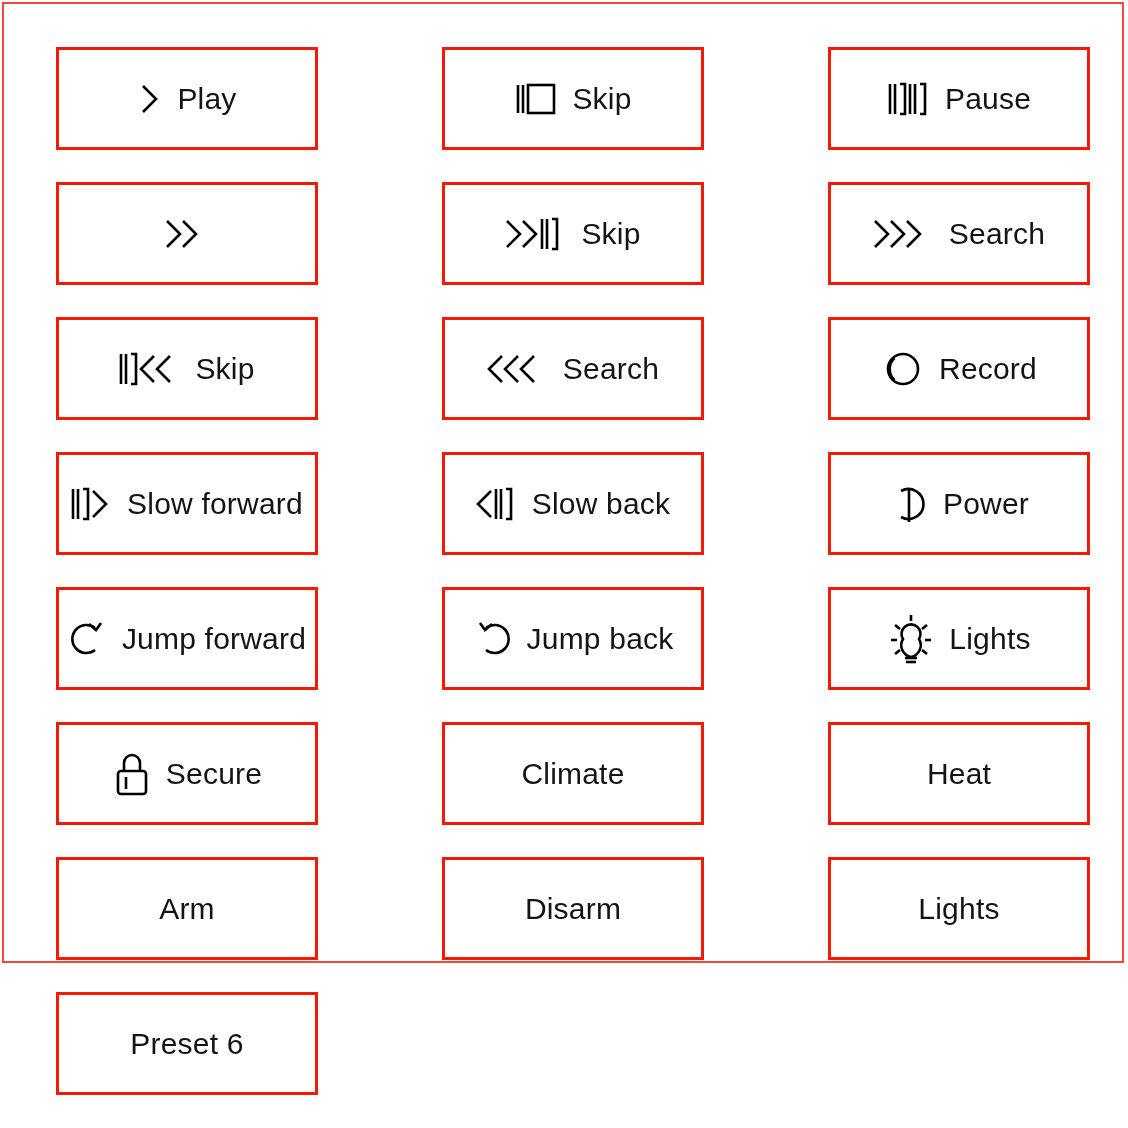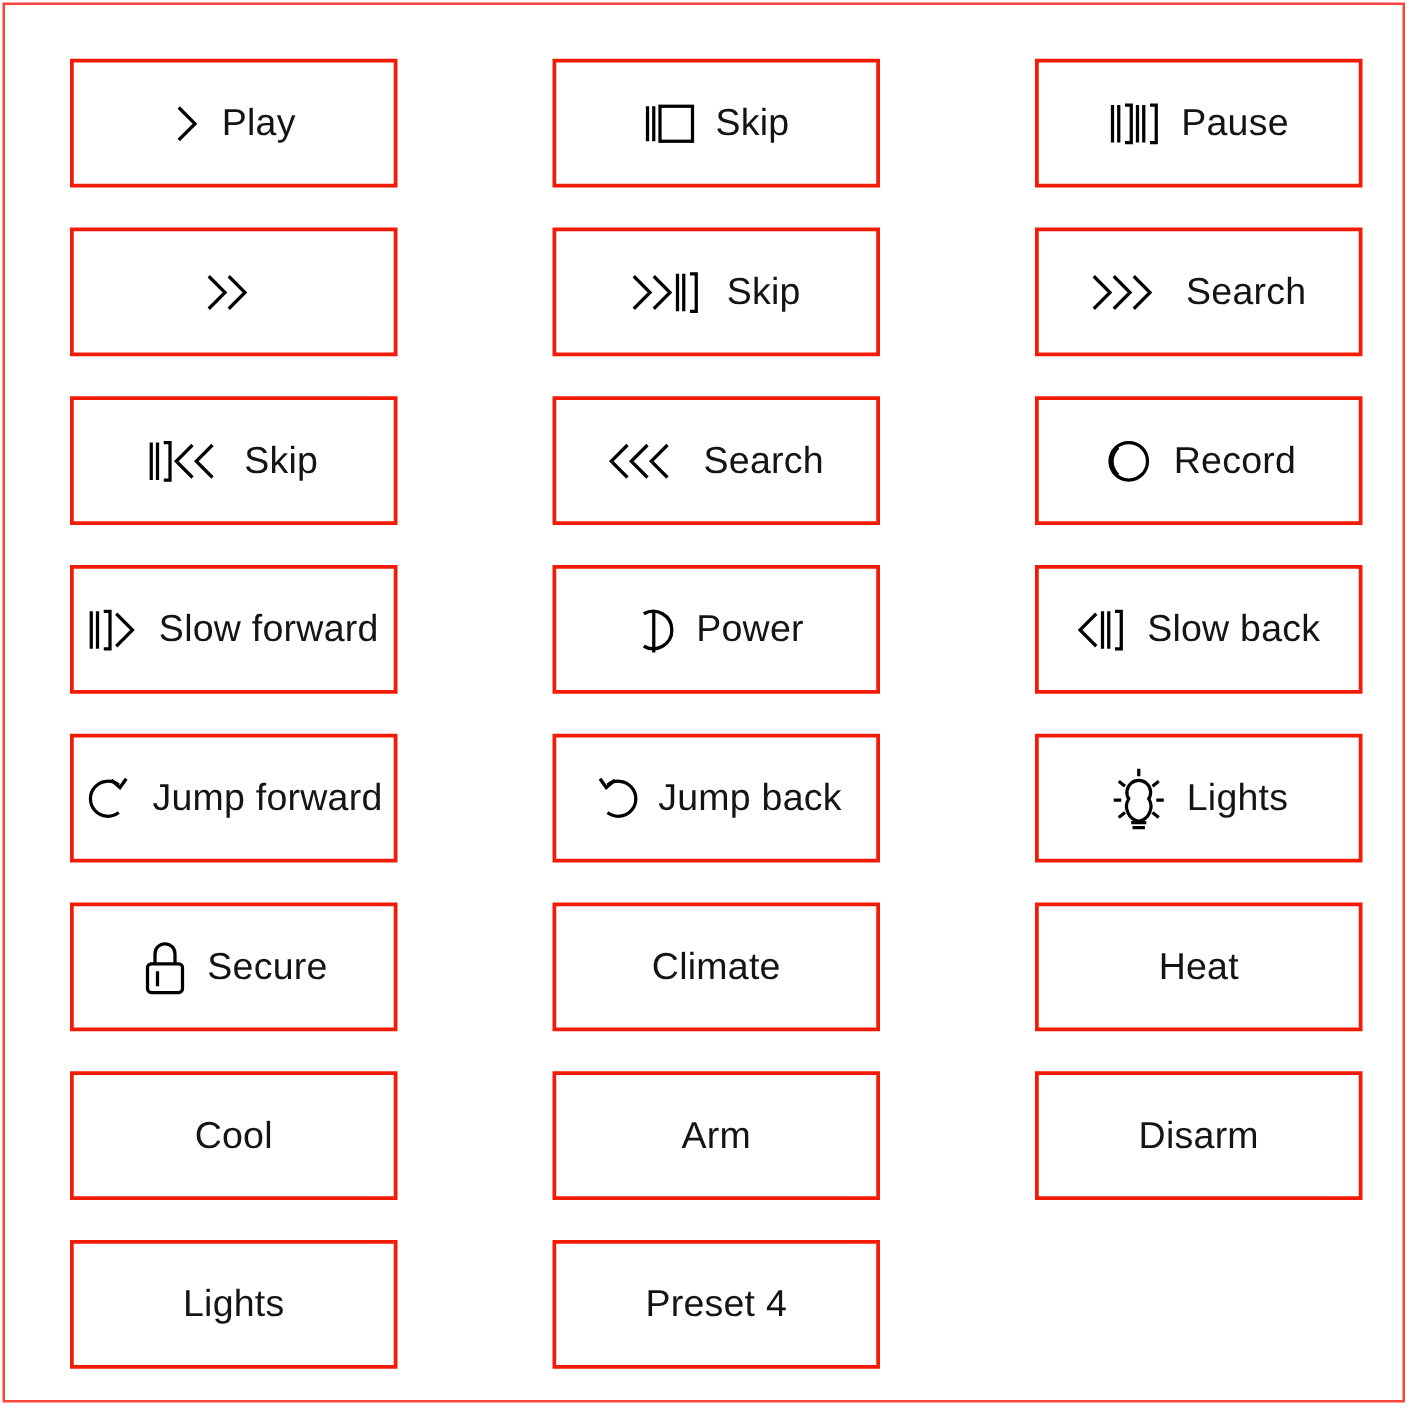--- a/index.html
+++ b/index.html
@@ -13,21 +13,21 @@
     height: 1128px;
     font-family: "Liberation Sans", sans-serif;
     overflow: hidden;
   }
 
   #app-frame {
     position: absolute;
     left: 2px;
     top: 2px;
     width: 1122px;
-    height: 1120px;
+    height: 961px;
     border: 2px solid #f9453c;
     box-sizing: border-box;
     background: #ffffff;
   }
 
   #button-grid {
     position: absolute;
     left: 52px;
     top: 43px;
     width: 1026px;
@@ -201,39 +201,39 @@
               <path d="M12 7 L17 7 L17 37 L12 37" stroke="#000" fill="none" stroke-width="2.6" stroke-linecap="butt" stroke-linejoin="miter"></path>
               <path d="M22 9 L35 22 L22 35" stroke="#000" fill="none" stroke-width="2.6" stroke-linecap="butt" stroke-linejoin="miter"></path>
             </svg>
           </span>
           <span class="ctrl-label">Slow forward</span>
         </div>
       </div>
       <div class="ctrl-button">
         <div class="ctrl-inner">
           <span class="ctrl-icon">
-            <svg width="40" height="44" viewBox="0 0 40 44">
-              <path d="M12 9 A15 15 0 1 1 12 35" stroke="#000" fill="none" stroke-width="2.6" stroke-linecap="butt" stroke-linejoin="miter"></path>
-              <path d="M20 8 L20 40" stroke="#000" fill="none" stroke-width="2.6" stroke-linecap="butt" stroke-linejoin="miter"></path>
-            </svg>
-          </span>
-          <span class="ctrl-label">Power</span>
-        </div>
-      </div>
-      <div class="ctrl-button">
-        <div class="ctrl-inner">
-          <span class="ctrl-icon">
             <svg width="42" height="44" viewBox="0 0 42 44">
               <path d="M15 9 L2 22 L15 35" stroke="#000" fill="none" stroke-width="2.6" stroke-linecap="butt" stroke-linejoin="miter"></path>
               <path d="M20 7 L20 37" stroke="#000" fill="none" stroke-width="2.6" stroke-linecap="butt" stroke-linejoin="miter"></path>
               <path d="M25 7 L25 37" stroke="#000" fill="none" stroke-width="2.6" stroke-linecap="butt" stroke-linejoin="miter"></path>
               <path d="M30 7 L35 7 L35 37 L30 37" stroke="#000" fill="none" stroke-width="2.6" stroke-linecap="butt" stroke-linejoin="miter"></path>
             </svg>
           </span>
           <span class="ctrl-label">Slow back</span>
+        </div>
+      </div>
+      <div class="ctrl-button">
+        <div class="ctrl-inner">
+          <span class="ctrl-icon">
+            <svg width="40" height="44" viewBox="0 0 40 44">
+              <path d="M12 9 A15 15 0 1 1 12 35" stroke="#000" fill="none" stroke-width="2.6" stroke-linecap="butt" stroke-linejoin="miter"></path>
+              <path d="M20 8 L20 40" stroke="#000" fill="none" stroke-width="2.6" stroke-linecap="butt" stroke-linejoin="miter"></path>
+            </svg>
+          </span>
+          <span class="ctrl-label">Power</span>
         </div>
       </div>
       <div class="ctrl-button">
         <div class="ctrl-inner">
           <span class="ctrl-icon">
             <svg width="40" height="44" viewBox="0 0 40 44">
               <path d="M27 11 A14 14 0 1 0 27 33" stroke="#000" fill="none" stroke-width="2.6" stroke-linecap="butt" stroke-linejoin="miter"></path>
               <path d="M21 7 L28 13 L33 6" stroke="#000" fill="none" stroke-width="2.6" stroke-linecap="butt" stroke-linejoin="miter"></path>
             </svg>
           </span>
@@ -287,37 +287,32 @@
           <span class="ctrl-label">Climate</span>
         </div>
       </div>
       <div class="ctrl-button label-only">
         <div class="ctrl-inner">
           <span class="ctrl-label">Heat</span>
         </div>
       </div>
       <div class="ctrl-button label-only">
         <div class="ctrl-inner">
-          <span class="ctrl-label">Cool</span>
-        </div>
-      </div>
-      <div class="ctrl-button label-only">
-        <div class="ctrl-inner">
           <span class="ctrl-label">Arm</span>
         </div>
       </div>
       <div class="ctrl-button label-only">
         <div class="ctrl-inner">
           <span class="ctrl-label">Disarm</span>
         </div>
       </div>
       <div class="ctrl-button label-only">
         <div class="ctrl-inner">
           <span class="ctrl-label">Lights</span>
         </div>
       </div>
       <div class="ctrl-button label-only">
         <div class="ctrl-inner">
-          <span class="ctrl-label">Preset 4</span>
+          <span class="ctrl-label">Preset 6</span>
         </div>
       </div>
     </div>
 </div>
 
 </body></html>

